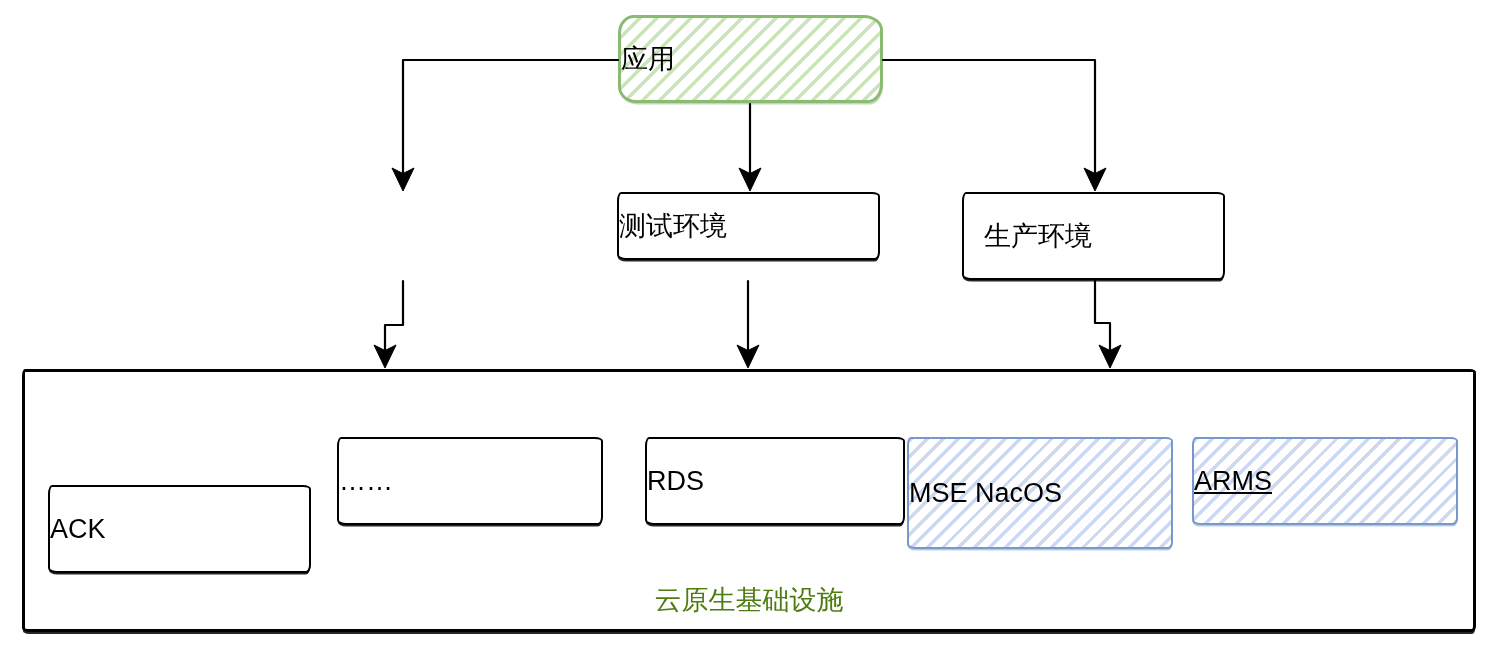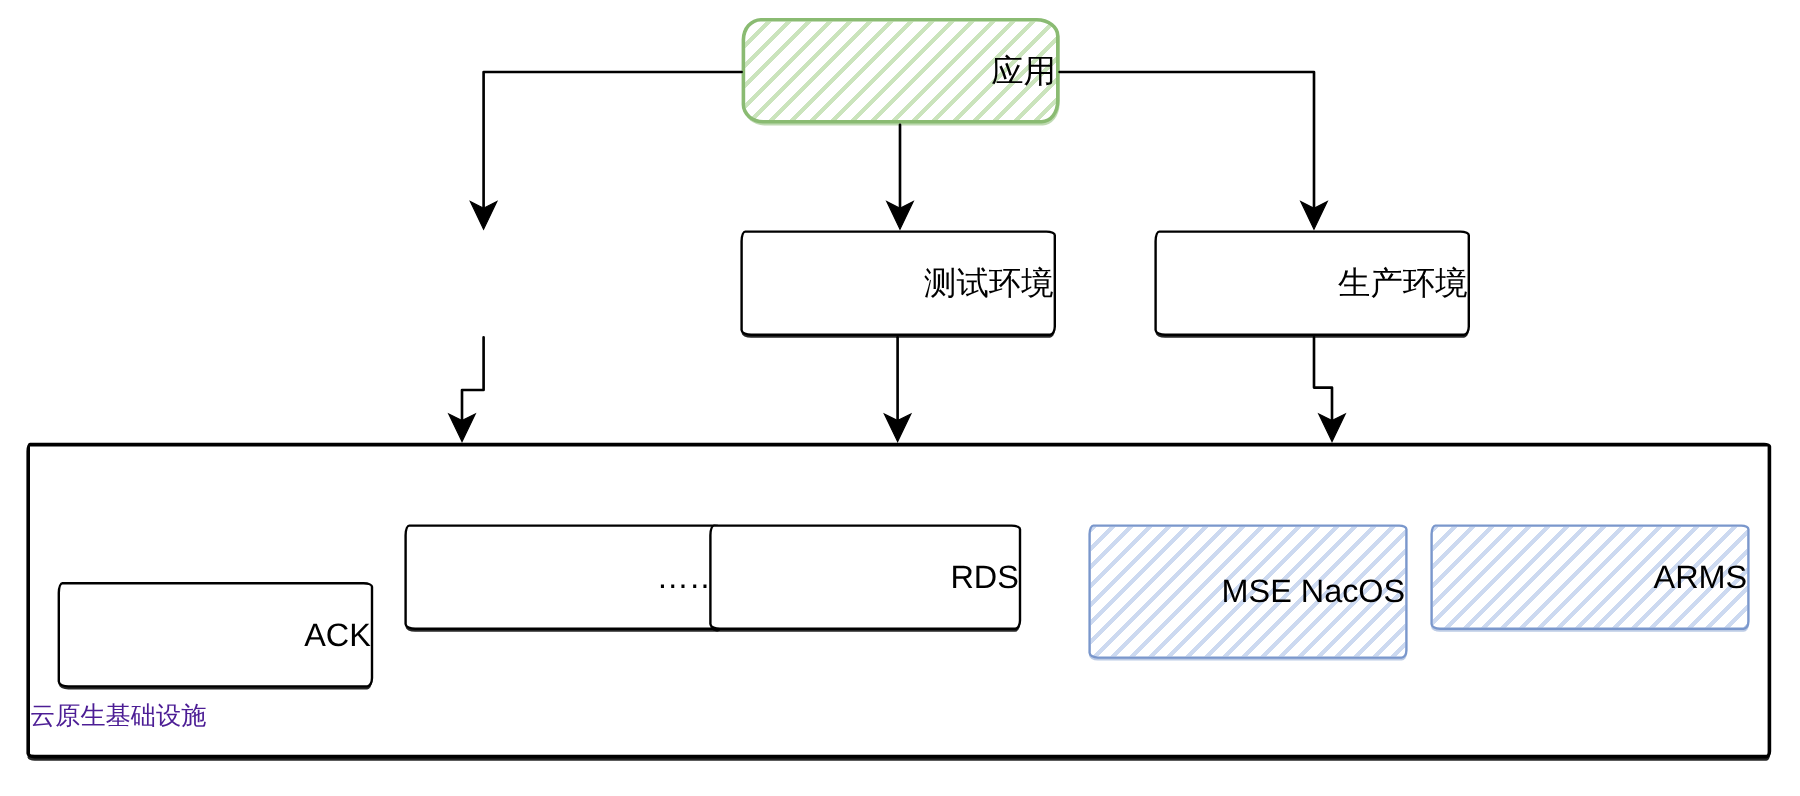--- a/index.html
+++ b/index.html
@@ -19,21 +19,21 @@
     position: absolute;
     left: 0; top: 0;
     width: 1500px; height: 663px;
     pointer-events: none;
     z-index: 3;
   }
   .node {
     position: absolute;
     display: flex;
     align-items: center;
-    justify-content: flex-end;
+    justify-content: flex-start;
     box-sizing: border-box;
     font-size: 27px;
     color: #000;
     background: #ffffff;
     z-index: 2;
   }
   
   .sketch-black {
     border: 2.6px solid #000;
     border-radius: 4px 8px 5px 9px / 9px 4px 8px 5px;
@@ -54,45 +54,45 @@
     border-radius: 4px 7px 5px 8px / 8px 4px 7px 5px;
     background-color: #ffffff;
     background-image: repeating-linear-gradient(
       135deg,
       rgba(154,180,226,0.50) 0px, rgba(154,180,226,0.50) 3.5px,
       transparent 3.5px, transparent 11px);
     box-shadow: 0 2px 0 -0.5px rgba(122,151,204,0.5);
   }
   #node-app  { left: 618px; top: 15px;  width: 265px; height: 88px; z-index: 2; }
   #node-dev  { left: 272px; top: 192px; width: 263px; height: 88px; }
-  #node-test { left: 617px; top: 192px; width: 263px; height: 88px; font-family: Liberation Mono, monospace; }
+  #node-test { left: 617px; top: 192px; width: 263px; height: 68px; font-family: Liberation Mono, monospace; }
   #node-prod { left: 962px; top: 192px; width: 263px; height: 88px; padding-left: 20px; }
   #infra {
     position: absolute;
     left: 22px; top: 369px;
     width: 1454px; height: 263px;
     box-sizing: border-box;
     border: 3px solid #000;
     border-radius: 3px 6px 4px 7px / 7px 3px 6px 4px;
     box-shadow: 0 3px 0 -1px rgba(0,0,0,0.85);
     background: #ffffff;
     z-index: 1;
   }
   #svc-ack  { left: 23px;   top: 65px; width: 263px; height: 88px; margin-top: 48px; }
   #svc-dots { left: 312px;  top: 65px; width: 266px; height: 88px; }
-  #svc-rds  { left: 566px;  top: 65px; width: 260px; height: 88px; padding-left: 12px; }
+  #svc-rds  { left: 620px;  top: 65px; width: 260px; height: 88px; }
   #svc-mse  { left: 882px;  top: 65px; width: 266px; height: 112px; }
-  #svc-arms { left: 1167px; top: 65px; width: 266px; height: 88px; }
+  #svc-arms { left: 1167px; top: 65px; width: 266px; height: 88px; text-decoration: underline; }
   .infra-label {
     position: absolute;
     left: 0; right: 0;
     top: 210px;
-    text-align: left;
-    font-size: 21px;
-    color: #4c1d95;
+    text-align: center;
+    font-size: 27px;
+    color: #4d7c0f;
   }
   .conn-line {
     fill: none;
     stroke: #000;
     stroke-width: 2.2;
     stroke-linecap: round;
     stroke-linejoin: round;
   }
   .conn-head { fill: #000; stroke: #000; stroke-width: 1; }
 </style>

